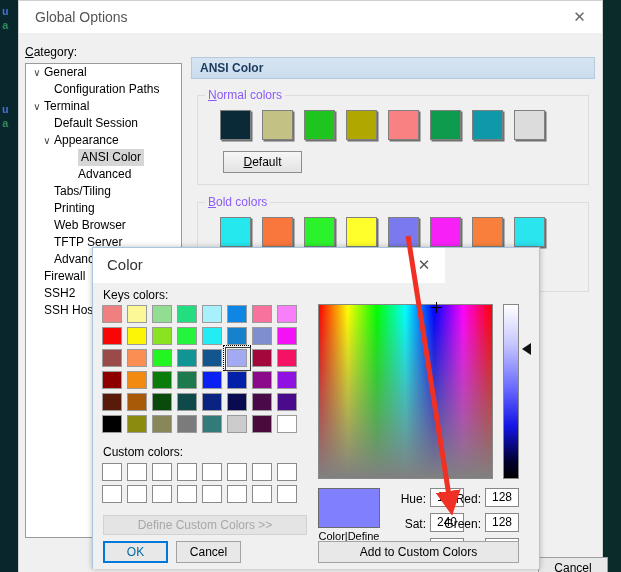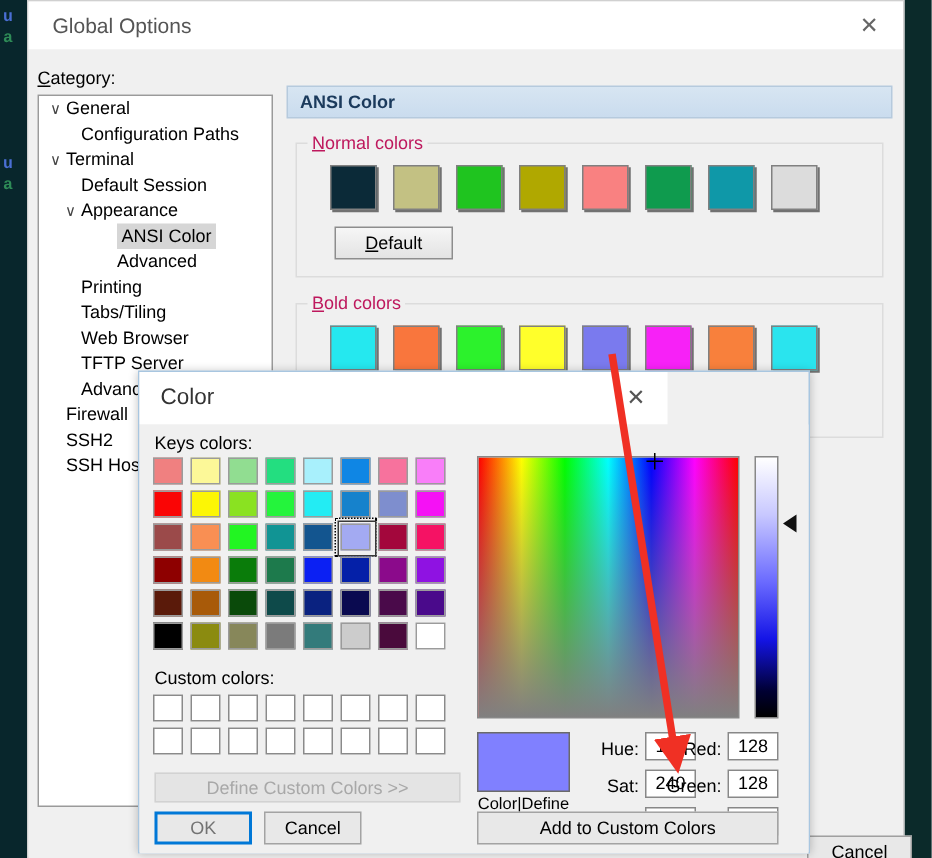--- a/index.html
+++ b/index.html
@@ -62,21 +62,21 @@
   #panel{position:absolute;left:172px;top:24px;width:404px;height:481px;}
   #panel-header{
     position:absolute;left:0;top:0;width:404px;height:22px;
     background:linear-gradient(to bottom,#d7e5f2,#cadcee);
     border:1px solid #b6cadd;
   }
   #panel-header span{position:absolute;left:8px;top:3px;font-size:12px;font-weight:bold;color:#1b3a5c;}
 
   .groupbox{position:absolute;border:1px solid #dcdcdc;}
   .groupbox > .gb-title{
-    position:absolute;top:-8px;left:7px;background:#f0f0f0;padding:0 3px;font-size:12px;color:#be185d;
+    position:absolute;top:-8px;left:7px;background:#f0f0f0;padding:0 3px;font-size:12px;color:#8b5cf6;
   }
   .gb-title u{text-decoration:underline;}
 
   .swatch{
     position:absolute;width:31px;height:30px;border:1px solid #808080;
     box-shadow:1.5px 1.5px 0 rgba(90,90,90,0.85);
   }
 
   #default-btn{
     position:absolute;left:25px;top:55px;width:79px;height:22px;
@@ -123,21 +123,21 @@
   #custom-grid{position:absolute;left:9px;top:180px;width:204px;height:44px;}
   .cc{position:absolute;width:20px;height:18px;background:#fff;border:1px solid #8a8a8a;}
 
   #define-btn{
     position:absolute;left:10px;top:232px;width:204px;height:20px;
     background:#e4e4e4;border:1px solid #d2d2d2;color:#a8a8a8;font-size:12px;
     display:flex;align-items:center;justify-content:center;
   }
   #ok-btn{
     position:absolute;left:10px;top:258px;width:65px;height:22px;
-    background:#e8e8e8;border:2px solid #0078d7;font-size:12px;color:#737373;
+    background:#e8e8e8;border:2px solid #0078d7;font-size:12px;color:#0369a1;
     display:flex;align-items:center;justify-content:center;
   }
   #cancel-btn{
     position:absolute;left:83px;top:258px;width:65px;height:22px;
     background:#e8e8e8;border:1px solid #a3a3a3;font-size:12px;color:#000;
     display:flex;align-items:center;justify-content:center;
   }
 
   
   #gradient-field{
@@ -213,22 +213,22 @@
     <div id="category-label"><u>C</u>ategory:</div>
 
     <div id="tree">
         <div class="tree-item ind0"><span class="chev">∨</span><span class="lbl">General</span></div>
         <div class="tree-item ind1"><span class="chev"></span><span class="lbl">Configuration Paths</span></div>
         <div class="tree-item ind0"><span class="chev">∨</span><span class="lbl">Terminal</span></div>
         <div class="tree-item ind1"><span class="chev"></span><span class="lbl">Default Session</span></div>
         <div class="tree-item ind1"><span class="chev">∨</span><span class="lbl">Appearance</span></div>
         <div class="tree-item ind2 sel"><span class="chev"></span><span class="lbl">ANSI Color</span></div>
         <div class="tree-item ind2"><span class="chev"></span><span class="lbl">Advanced</span></div>
+        <div class="tree-item ind1"><span class="chev"></span><span class="lbl">Tabs/Tiling</span></div>
         <div class="tree-item ind1"><span class="chev"></span><span class="lbl">Printing</span></div>
-        <div class="tree-item ind1"><span class="chev"></span><span class="lbl">Tabs/Tiling</span></div>
         <div class="tree-item ind1"><span class="chev"></span><span class="lbl">Web Browser</span></div>
         <div class="tree-item ind1"><span class="chev"></span><span class="lbl">TFTP Server</span></div>
         <div class="tree-item ind1"><span class="chev"></span><span class="lbl">Advanced</span></div>
         <div class="tree-item ind0"><span class="chev"></span><span class="lbl">Firewall</span></div>
         <div class="tree-item ind0"><span class="chev"></span><span class="lbl">SSH2</span></div>
         <div class="tree-item ind0"><span class="chev"></span><span class="lbl">SSH Host Keys</span></div>
       </div>
 
     <div id="panel">
       <div id="panel-header">

